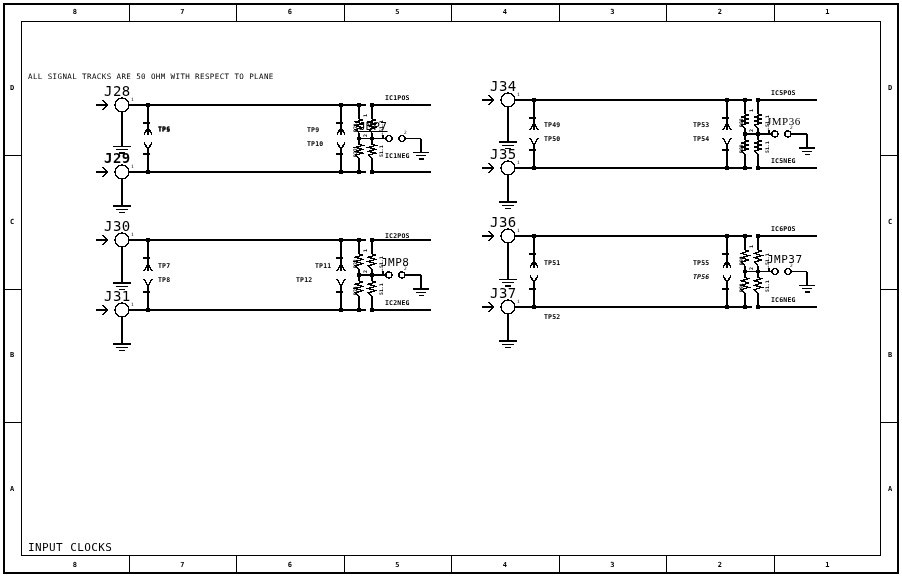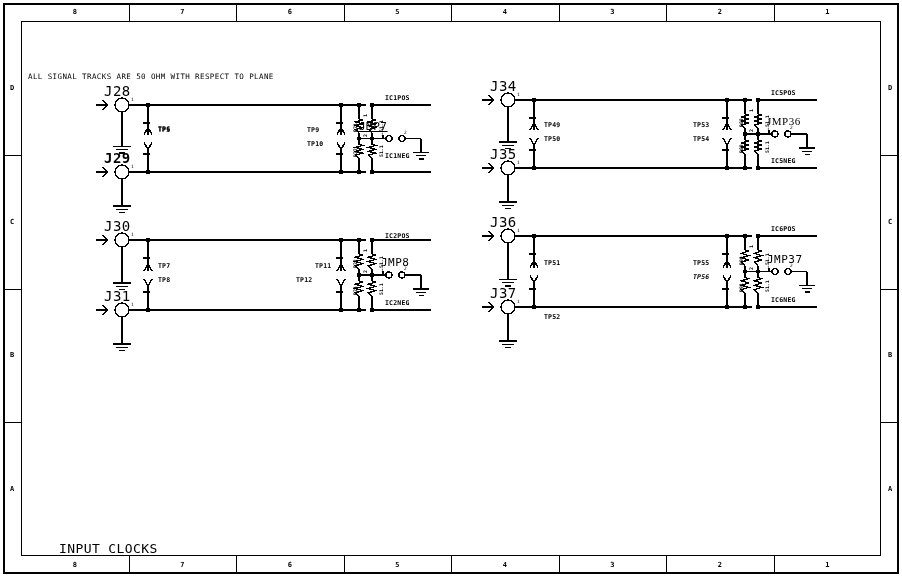--- a/index.html
+++ b/index.html
@@ -6,21 +6,21 @@
   body{width:902px;height:577px;font-family:"DejaVu Sans Mono",monospace;}
   #sheet{position:relative;width:902px;height:577px;background:#fff;overflow:hidden;}
   
   .frameOuter{position:absolute;left:3px;top:3px;width:896px;height:571px;border:2px solid #000;box-sizing:border-box;}
   .frameInner{position:absolute;left:21px;top:21px;width:860px;height:535px;border:1.5px solid #000;box-sizing:border-box;}
   .zoneLabel{position:absolute;font-size:7px;font-weight:bold;color:#000;text-align:center;line-height:14px;}
   .zoneTick{position:absolute;background:#000;}
   
   .txt{position:absolute;font-family:"DejaVu Sans Mono",monospace;color:#000;white-space:nowrap;}
   .note{font-size:7.5px;letter-spacing:.4px;}
-  .title-blk{font-size:13px;letter-spacing:.4px;margin-left:31px;}
+  .title-blk{font-size:11px;letter-spacing:.4px;}
   .refdes{font-size:14px;letter-spacing:.5px;}
   .jmplbl{font-size:11px;letter-spacing:.5px;}
   .tplbl{font-size:6.5px;font-weight:bold;letter-spacing:.2px;}
   .netlbl{font-size:6.5px;font-weight:bold;letter-spacing:.2px;}
   .pinnum{font-size:4.5px;}
   .vert{transform-origin:0 0;transform:rotate(-90deg);font-size:4.8px;font-weight:bold;}
   svg{position:absolute;left:0;top:0;overflow:visible;}
 </style>
 </head>
 <body>

